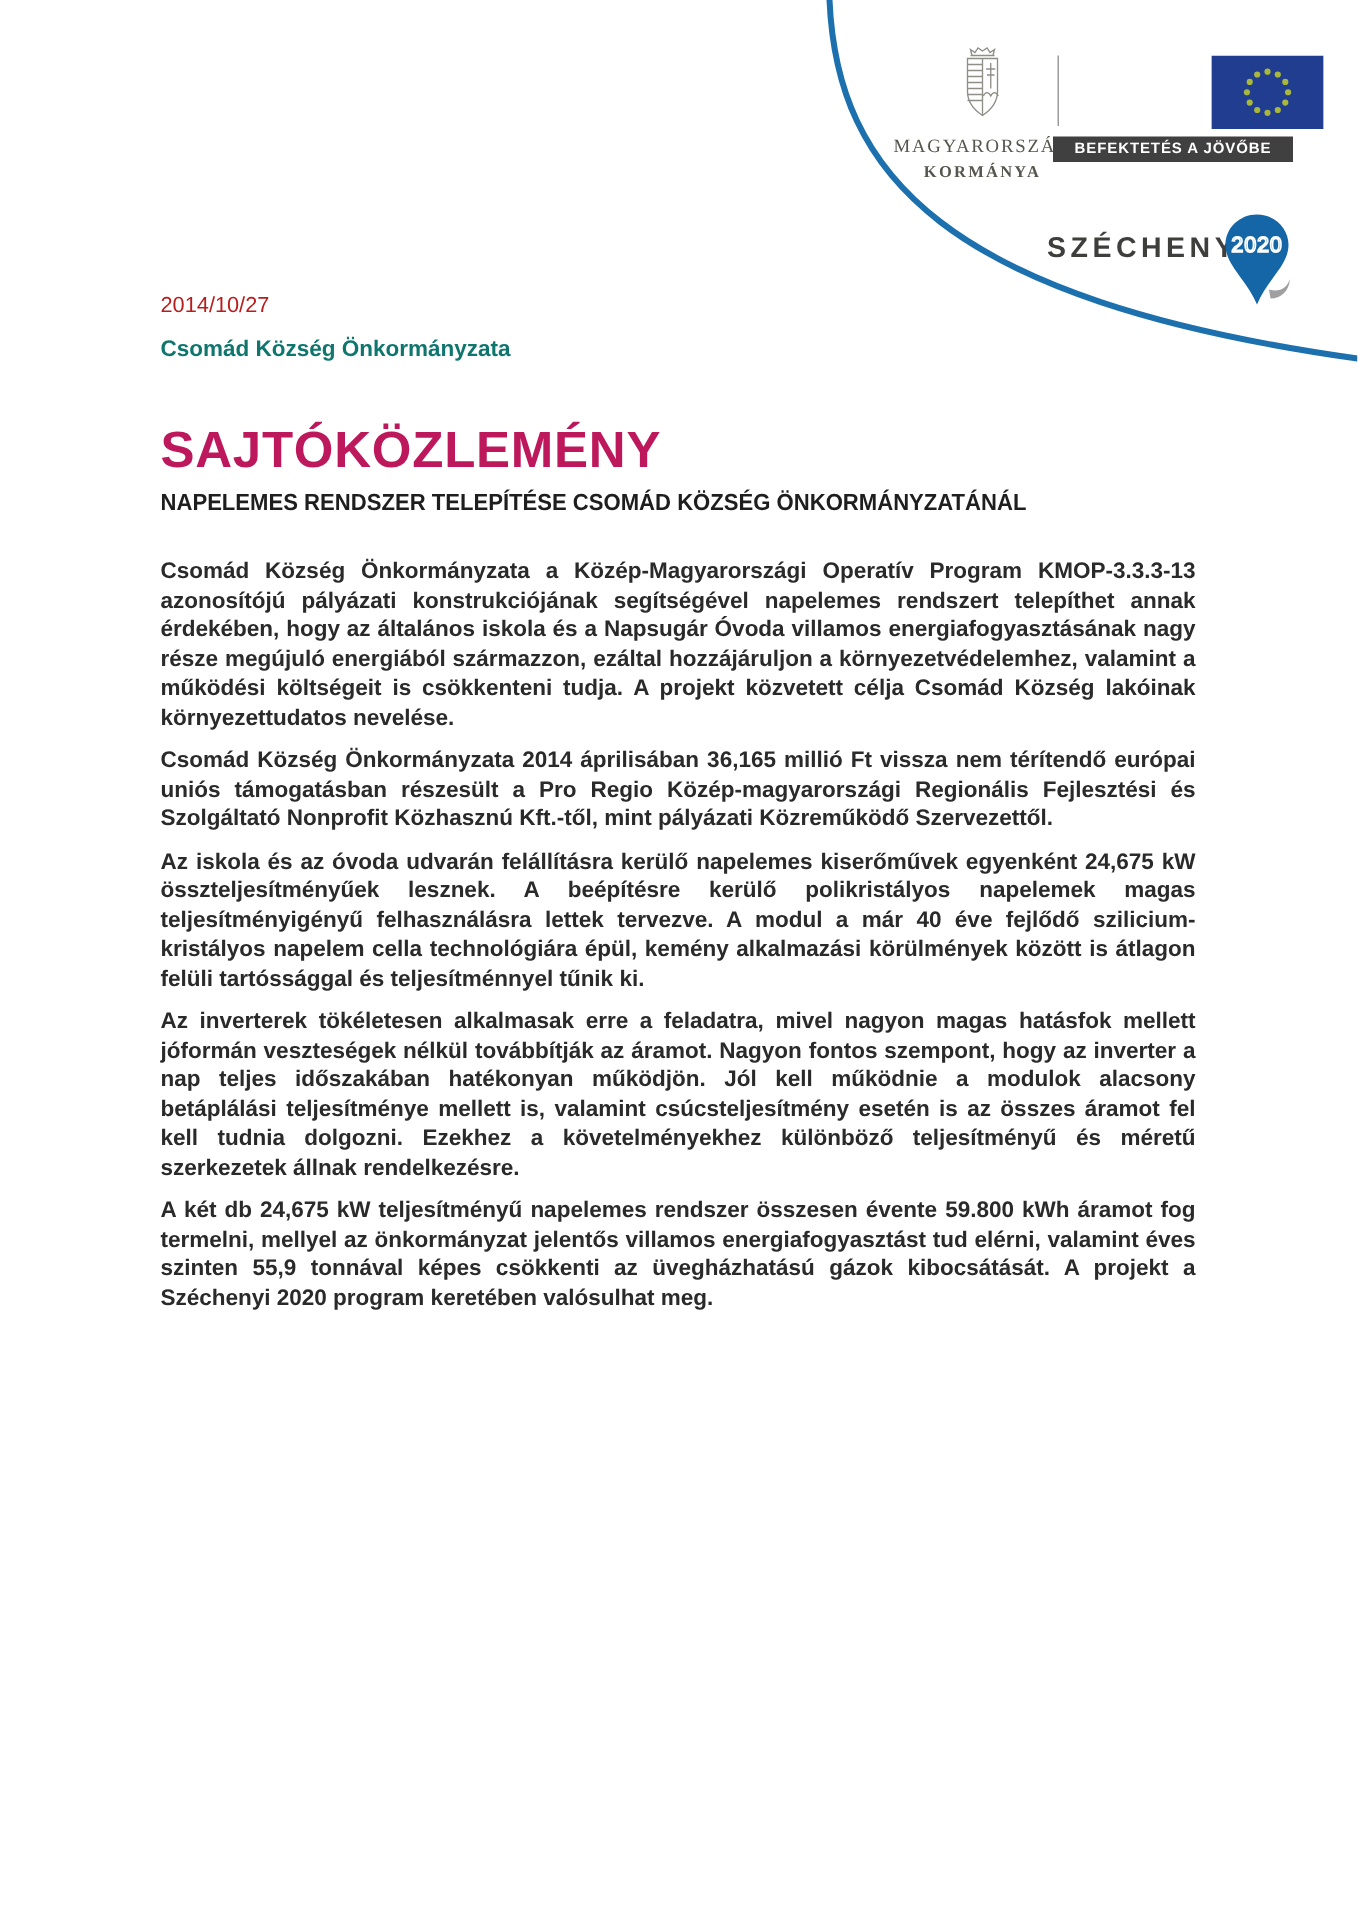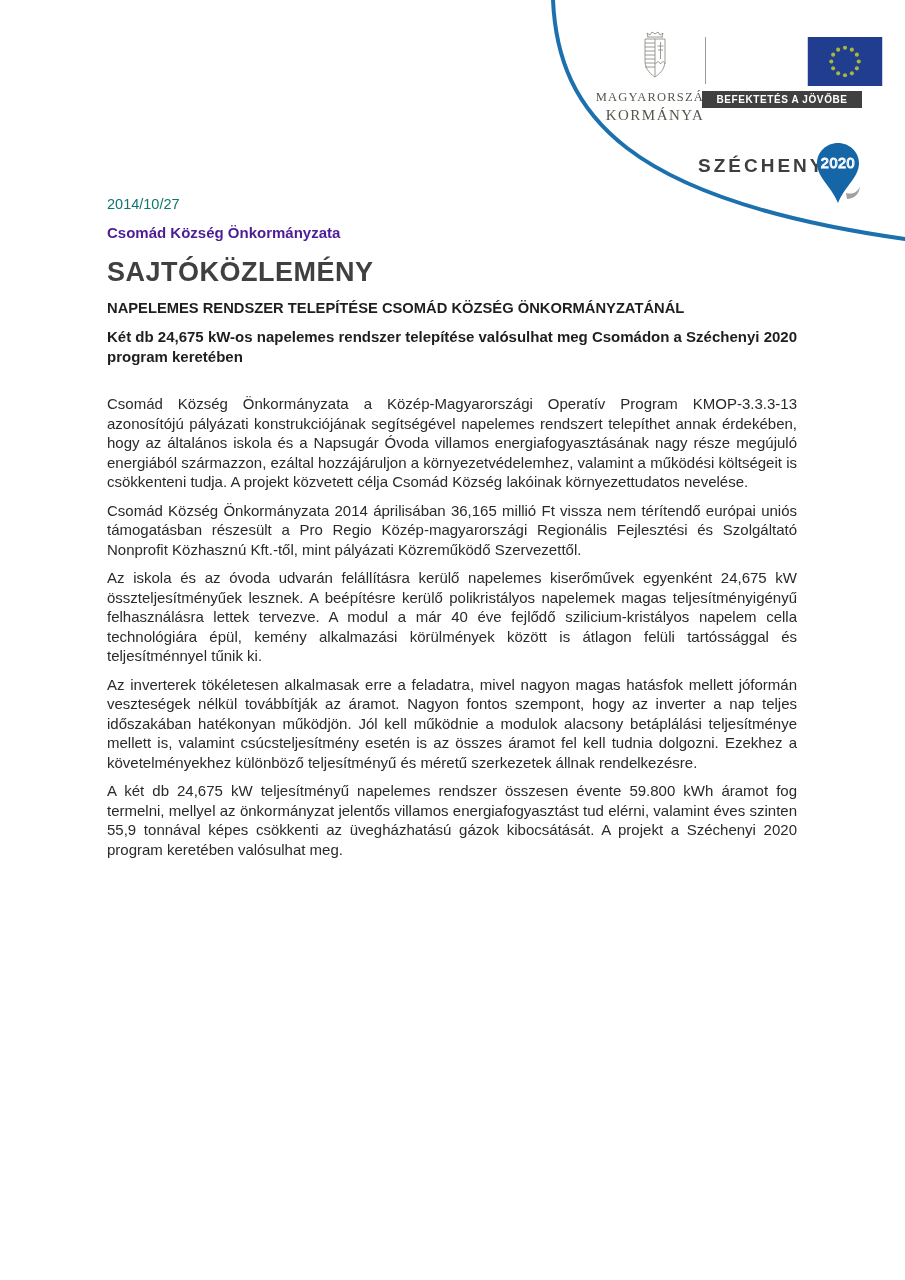--- a/index.html
+++ b/index.html
@@ -9,50 +9,50 @@
     font-family:"Liberation Sans", sans-serif; color:#262626; overflow:hidden;
   }
   
   .arc-svg { position:absolute; left:0; top:0; width:905px; height:260px; }
   .gov-block { position:absolute; left:585px; top:28px; width:140px; text-align:center; }
   .gov-crest { display:block; margin:0 auto; width:40px; height:58px; }
   .gov-name {
     font-family:"Liberation Serif", serif; color:#56564e;
     font-size:12.5px; letter-spacing:1.2px; line-height:14px; margin-top:4px;
   }
-  .gov-name2 { font-size:15px; letter-spacing:1.5px; }
+  .gov-name2 { font-size:11px; letter-spacing:1.5px;font-weight:bold; }
   .eu-divider { position:absolute; left:705px; top:37px; width:1px; height:47px; background:#9b9b9b; }
   .eu-text { position:absolute; left:714px; top:37px; width:92px; color:#3b3b3b; font-size:11px; line-height:14.5px; }
   .eu-text .b { font-weight:bold; font-size:11.5px; }
   .eu-flag { position:absolute; left:807px; top:37px; width:76px; height:49px; }
   .banner {
     position:absolute; left:702px; top:91px; width:160px; height:17px;
     background:#404040; color:#ffffff; font-weight:bold; font-size:10px;
     letter-spacing:0.6px; text-align:center; line-height:17px;
   }
   .szechenyi {
     position:absolute; left:698px; top:155px;
     font-size:19px; font-weight:bold; letter-spacing:3px; color:#3e3e3d;
   }
   .pin-svg { position:absolute; left:813px; top:141px; width:50px; height:70px; }
   
   .content { position:absolute; left:107px; top:197px; width:690px; }
-  .date { font-size:14.5px; line-height:15px; color:#0f766e; }
-  .org  { font-size:15px; font-weight:bold; line-height:16px; margin-top:13px; color:#4c1d95; }
+  .date { font-size:14.5px; line-height:15px; color:#b91c1c; }
+  .org  { font-size:15px; font-weight:bold; line-height:16px; margin-top:13px; color:#0f766e; }
   .title {
-    margin-top:16px; font-size:27px; font-weight:bold; letter-spacing:0.5px;
-    line-height:30px; color:#404040;
+    margin-top:44px; font-size:34px; font-weight:bold; letter-spacing:0.5px;
+    line-height:30px; color:#be185d;
   }
   .subtitle {
     margin-top:13px; font-size:15.5px; font-weight:bold; line-height:16px;
     transform:scaleX(0.95); transform-origin:left center; white-space:nowrap; color:#1e1e1e;
   }
   .lead { margin-top:11px; font-size:15px; font-weight:bold; line-height:20px; text-align:justify; color:#1e1e1e; }
   .body-paragraphs { margin-top:27px; }
-  .body-paragraphs p { margin-top:9px; font-size:15px; line-height:19.5px; text-align:justify; color:#2a2a2a; }
+  .body-paragraphs p { margin-top:9px; font-size:15px; line-height:19.5px; text-align:justify; color:#2a2a2a;font-weight:bold; }
 </style>
 </head>
 <body>
 
 <div class="page">
 
   <svg class="arc-svg" viewBox="0 0 905 260" aria-hidden="true">
     <path d="M553 0 C558 115 628 200 905 239" fill="none" stroke="#1c70ae" stroke-width="4" stroke-linecap="round"></path>
   </svg>
 
@@ -97,21 +97,20 @@
     <path d="M33 52 C40 54 45 51 47 45 C46.5 53 41 58 34 58 Z" fill="#a0a0a0"></path>
     <path d="M25 2 C13.4 2 4 11 4 22.2 C4 36 18 45 25 62 C32 45 46 36 46 22.2 C46 11 36.6 2 25 2 Z" fill="#1566a7"></path>
     <text x="25" y="27" text-anchor="middle" font-family="Liberation Sans, sans-serif" font-size="14.5" letter-spacing="0.5" fill="none" stroke="#ffffff" stroke-width="1.1">2020</text>
   </svg>
 
   <div class="content">
     <div class="date">2014/10/27</div>
     <div class="org">Csomád Község Önkormányzata</div>
     <h1 class="title">SAJTÓKÖZLEMÉNY</h1>
     <div class="subtitle">NAPELEMES RENDSZER TELEPÍTÉSE CSOMÁD KÖZSÉG ÖNKORMÁNYZATÁNÁL</div>
-    <div class="lead">Két db 24,675 kW-os napelemes rendszer telepítése valósulhat meg Csomádon a Széchenyi 2020 program keretében</div>
     <div class="body-paragraphs">
       <p>Csomád Község Önkormányzata a Közép-Magyarországi Operatív Program KMOP-3.3.3-13 azonosítójú pályázati konstrukciójának segítségével napelemes rendszert telepíthet annak érdekében, hogy az általános iskola és a Napsugár Óvoda villamos energiafogyasztásának nagy része megújuló energiából származzon, ezáltal hozzájáruljon a környezetvédelemhez, valamint a működési költségeit is csökkenteni tudja. A projekt közvetett célja Csomád Község lakóinak környezettudatos nevelése.</p>
       <p>Csomád Község Önkormányzata 2014 áprilisában 36,165 millió Ft vissza nem térítendő európai uniós támogatásban részesült a Pro Regio Közép-magyarországi Regionális Fejlesztési és Szolgáltató Nonprofit Közhasznú Kft.-től, mint pályázati Közreműködő Szervezettől.</p>
       <p>Az iskola és az óvoda udvarán felállításra kerülő napelemes kiserőművek egyenként 24,675 kW összteljesítményűek lesznek. A beépítésre kerülő polikristályos napelemek magas teljesítményigényű felhasználásra lettek tervezve. A modul a már 40 éve fejlődő szilicium-kristályos napelem cella technológiára épül, kemény alkalmazási körülmények között is átlagon felüli tartóssággal és teljesítménnyel tűnik ki.</p>
       <p>Az inverterek tökéletesen alkalmasak erre a feladatra, mivel nagyon magas hatásfok mellett jóformán veszteségek nélkül továbbítják az áramot. Nagyon fontos szempont, hogy az inverter a nap teljes időszakában hatékonyan működjön. Jól kell működnie a modulok alacsony betáplálási teljesítménye mellett is, valamint csúcsteljesítmény esetén is az összes áramot fel kell tudnia dolgozni. Ezekhez a követelményekhez különböző teljesítményű és méretű szerkezetek állnak rendelkezésre.</p>
       <p>A két db 24,675 kW teljesítményű napelemes rendszer összesen évente 59.800 kWh áramot fog termelni, mellyel az önkormányzat jelentős villamos energiafogyasztást tud elérni, valamint éves szinten 55,9 tonnával képes csökkenti az üvegházhatású gázok kibocsátását. A projekt a Széchenyi 2020 program keretében valósulhat meg.</p>
     </div>
   </div>
 
 </div>

